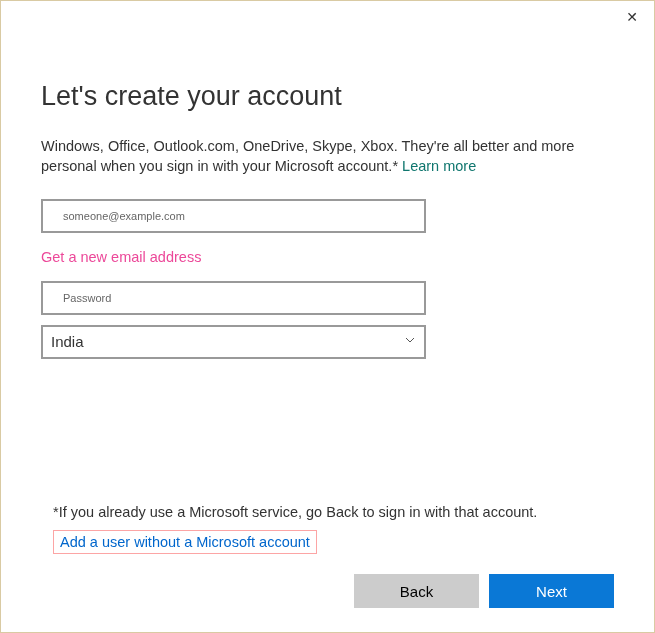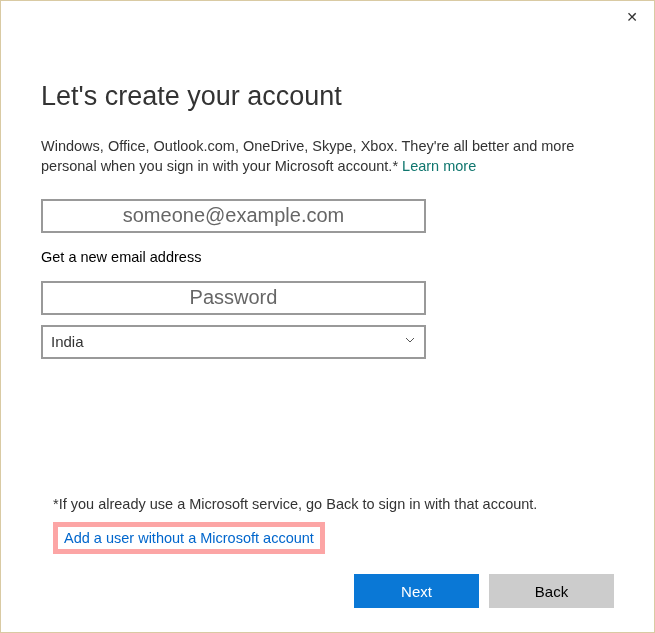--- a/index.html
+++ b/index.html
@@ -39,31 +39,30 @@
       color: #0f766e;
       cursor: pointer;
     }
     .field-group {
       width: 385px;
     }
     .text-input {
       width: 100%;
       height: 34px;
       border: 2px solid #999;
-      padding: 0 4px;
-      font-size: 20px;
+      padding: 0 20px;
+      font-size: 11px;
       font-family: inherit;
       color: #333;
       outline: none;
       margin-bottom: 10px;
-      text-align: center;
     }
     .text-input::placeholder { color: #666; }
     .get-email {
-      color: #000000;
+      color: #ec4899;
       font-size: 14.5px;
       cursor: pointer;
       display: inline-block;
       margin: 6px 6px 16px 0;
     }
     .select-wrap {
       position: relative;
       width: 100%;
       height: 34px;
       border: 2px solid #999;
@@ -88,21 +87,21 @@
     .footnote {
       font-size: 14.5px;
       color: #333;
       margin-bottom: 10px;
     }
     .highlight-link {
       display: inline-block;
       color: #0066cc;
       font-size: 14.5px;
       cursor: pointer;
-      border: 5px solid #fca5a5;
+      border: 1px solid #fca5a5;
       padding: 3px 6px;
       margin-bottom: 20px;
     }
     .button-row {
       display: flex;
       justify-content: flex-end;
       gap: 10px;
     }
     .btn {
       width: 125px;
@@ -142,16 +141,16 @@
           </svg>
       </span>
     </div>
   </div>
 </div>
 
 <div class="footer-area">
   <p class="footnote">*If you already use a Microsoft service, go Back to sign in with that account.</p>
   <span class="highlight-link">Add a user without a Microsoft account</span>
   <div class="button-row">
+    <button class="btn btn-secondary">Back</button>
     <button class="btn btn-primary">Next</button>
-    <button class="btn btn-secondary">Back</button>
   </div>
 </div>
 
 </body></html>

